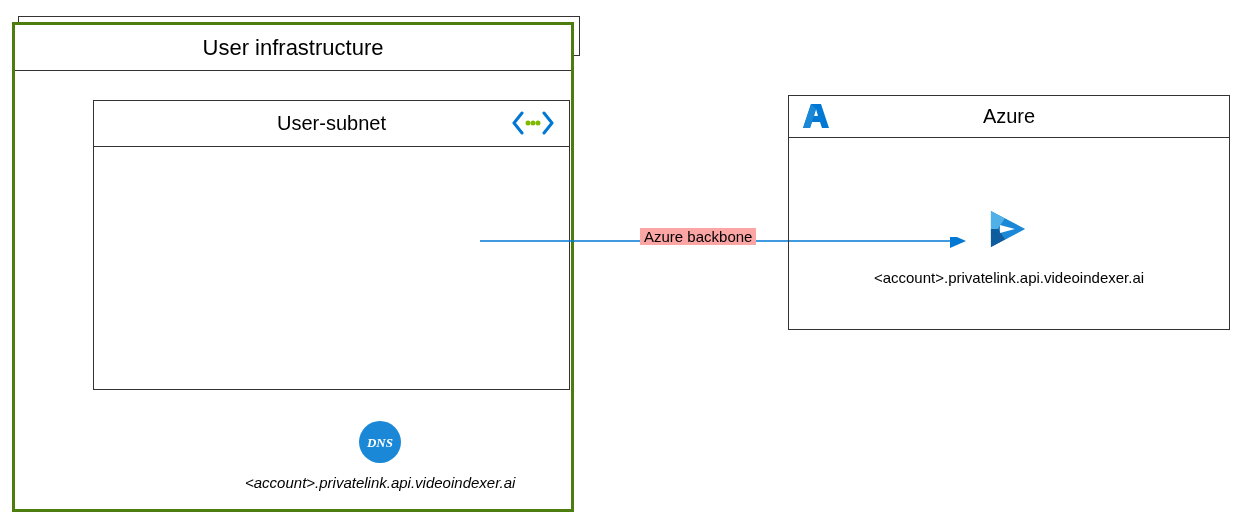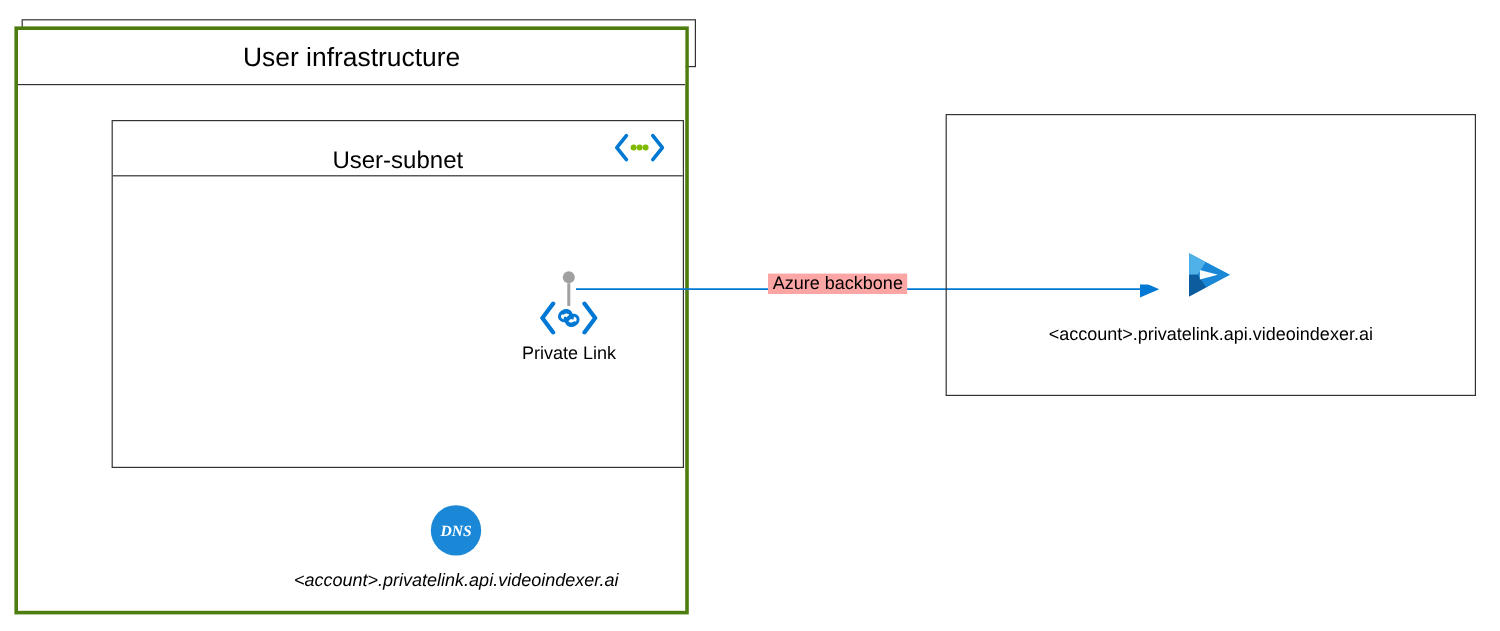--- a/index.html
+++ b/index.html
@@ -51,21 +51,21 @@
       left: 78px;
       top: 75px;
       width: 477px;
       height: 290px;
       border: 1px solid #333;
     }
     .user-subnet-header {
       height: 46px;
       border-bottom: 1px solid #333;
       display: flex;
-      align-items: flex-end;
+      align-items: center;
       justify-content: center;
       font-size: 20px;
       position: relative;
     }
     .subnet-icon {
       position: absolute;
       right: 15px;
       top: 8px;
     }
     .private-link-group {
@@ -158,35 +158,20 @@
             <path d="M 2 14 L 10 4 M 2 14 L 10 24" stroke="#0078d4" stroke-width="3" fill="none" stroke-linecap="round"></path>
             <path d="M 40 14 L 32 4 M 40 14 L 32 24" stroke="#0078d4" stroke-width="3" fill="none" stroke-linecap="round"></path>
             <circle cx="16" cy="14" r="2.5" fill="#7fba00"></circle>
             <circle cx="21" cy="14" r="2.5" fill="#7fba00"></circle>
             <circle cx="26" cy="14" r="2.5" fill="#7fba00"></circle>
           </svg>
         </span>
       </div>
     </div>
 
-    <div class="private-link-group">
-      <span>
-        <svg width="50" height="54" viewBox="0 0 50 54">
-          <circle cx="25" cy="6" r="5" fill="#a0a0a0"></circle>
-          <line x1="25" y1="11" x2="25" y2="30" stroke="#a0a0a0" stroke-width="2.5"></line>
-          <path d="M 3 40 L 12 28 M 3 40 L 12 52" stroke="#0078d4" stroke-width="3.5" fill="none" stroke-linecap="round"></path>
-          <path d="M 47 40 L 38 28 M 47 40 L 38 52" stroke="#0078d4" stroke-width="3.5" fill="none" stroke-linecap="round"></path>
-          <circle cx="25" cy="40" r="10" fill="none" stroke="#0078d4" stroke-width="0"></circle>
-          <path d="M 20 36 A 5 5 0 0 1 28 40 M 30 44 A 5 5 0 0 1 22 40" stroke="#0078d4" stroke-width="2.5" fill="none" stroke-linecap="round"></path>
-          <ellipse cx="22" cy="38" rx="5" ry="4" fill="none" stroke="#0078d4" stroke-width="2.5" transform="rotate(-30 22 38)"></ellipse>
-          <ellipse cx="28" cy="42" rx="5" ry="4" fill="none" stroke="#0078d4" stroke-width="2.5" transform="rotate(-30 28 42)"></ellipse>
-        </svg>
-      </span>
-      <div class="private-link-label">Private Link</div>
-    </div>
 
     <div class="dns-group">
       <span>
         <svg width="44" height="44" viewBox="0 0 44 44">
           <circle cx="22" cy="22" r="21" fill="#1a88d6"></circle>
           <text x="22" y="27" text-anchor="middle" fill="white" font-size="13" font-weight="600" font-family="Segoe UI">DNS</text>
         </svg>
       </span>
       <div class="dns-label">&lt;account&gt;.privatelink.api.videoindexer.ai</div>
     </div>
@@ -194,20 +179,29 @@
 
   <div class="arrow-line">
     <svg width="500" height="30" viewBox="0 0 500 30">
       <line x1="0" y1="4" x2="470" y2="4" stroke="#0078d4" stroke-width="1.5"></line>
       <polygon points="470,-3 486,4 470,11" fill="#0078d4"></polygon>
     </svg>
   </div>
   <div class="arrow-label">Azure backbone</div>
 
   <div class="azure-box">
+    <div class="azure-header">
+      <span class="azure-logo">
+        <svg width="30" height="30" viewBox="0 0 30 30">
+          <path d="M 10 2 L 2 26 L 9 26 L 11 20 L 19 20 L 21 26 L 28 26 L 20 2 Z M 13 14 L 15 7 L 17 14 Z" fill="#0078d4"></path>
+          <path d="M 10 2 L 2 26 L 9 26 L 15 7 Z" fill="#1a88d6"></path>
+        </svg>
+      </span>
+      <span>Azure</span>
+    </div>
 
     <div class="video-indexer-group">
       <span>
         <svg width="56" height="56" viewBox="0 0 56 56">
           <polygon points="10,10 44,28 10,46" fill="none"></polygon>
           <polygon points="10,10 27,19 10,28" fill="#1a88d6"></polygon>
           <polygon points="27,19 44,28 27,37" fill="#50b0e8"></polygon>
           <polygon points="10,28 27,19 27,37 10,46" fill="#0d5c9e"></polygon>
           <polygon points="10,10 24,17.5 17,28 10,28" fill="#50b0e8"></polygon>
           <polygon points="24,17.5 44,28 24,38.5 17,28" fill="#1a88d6"></polygon>

